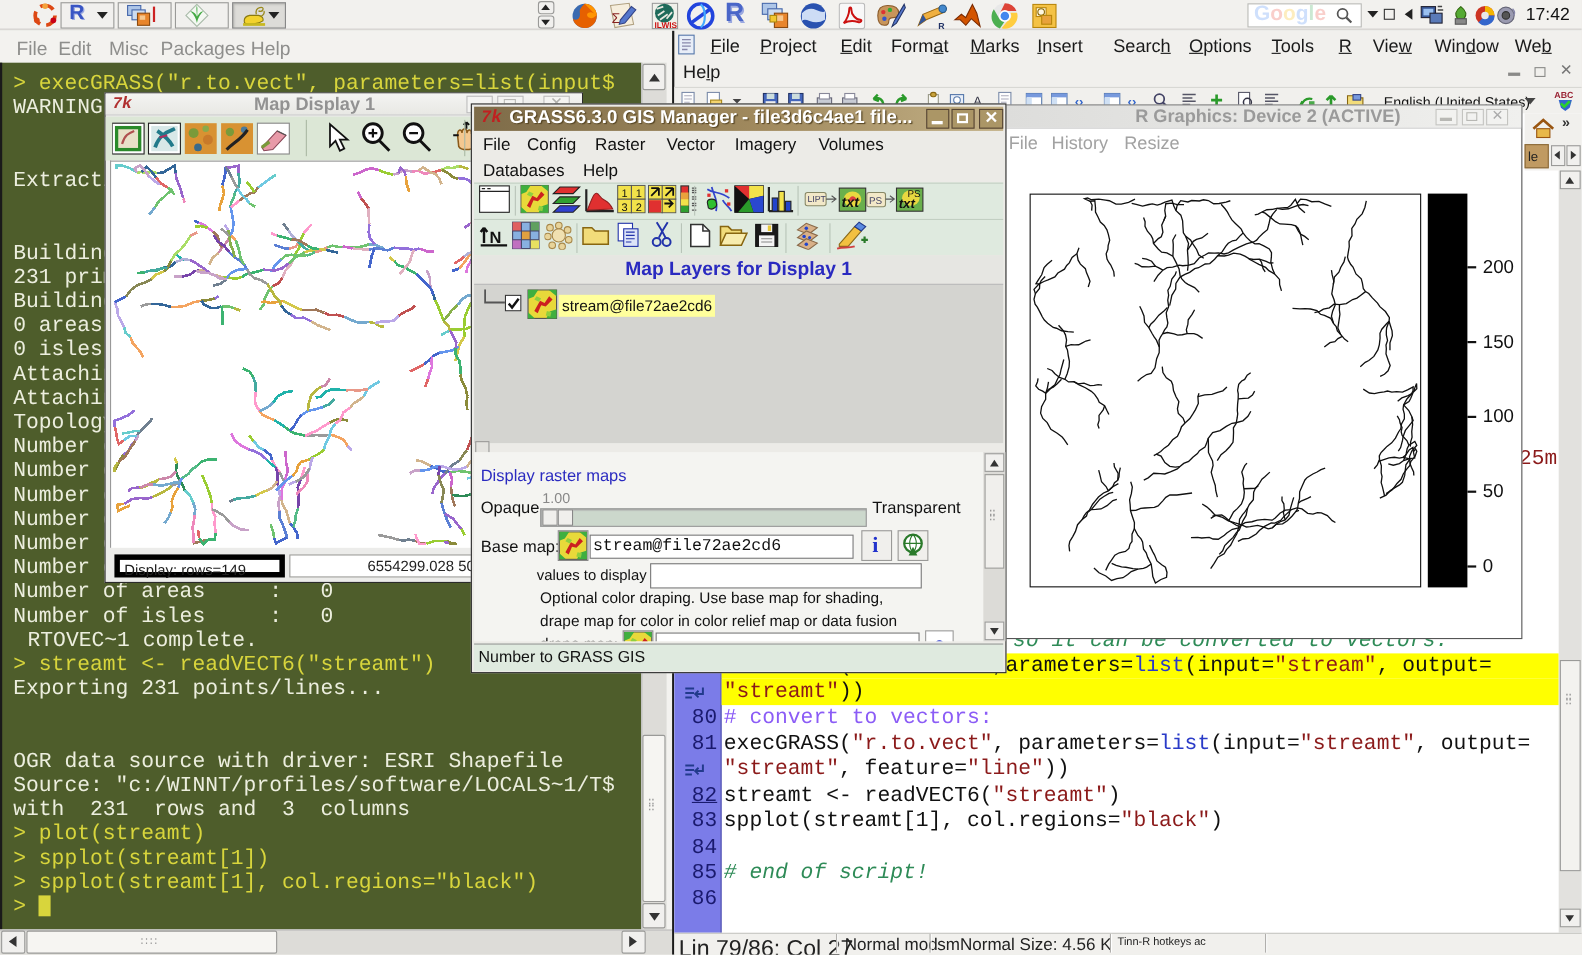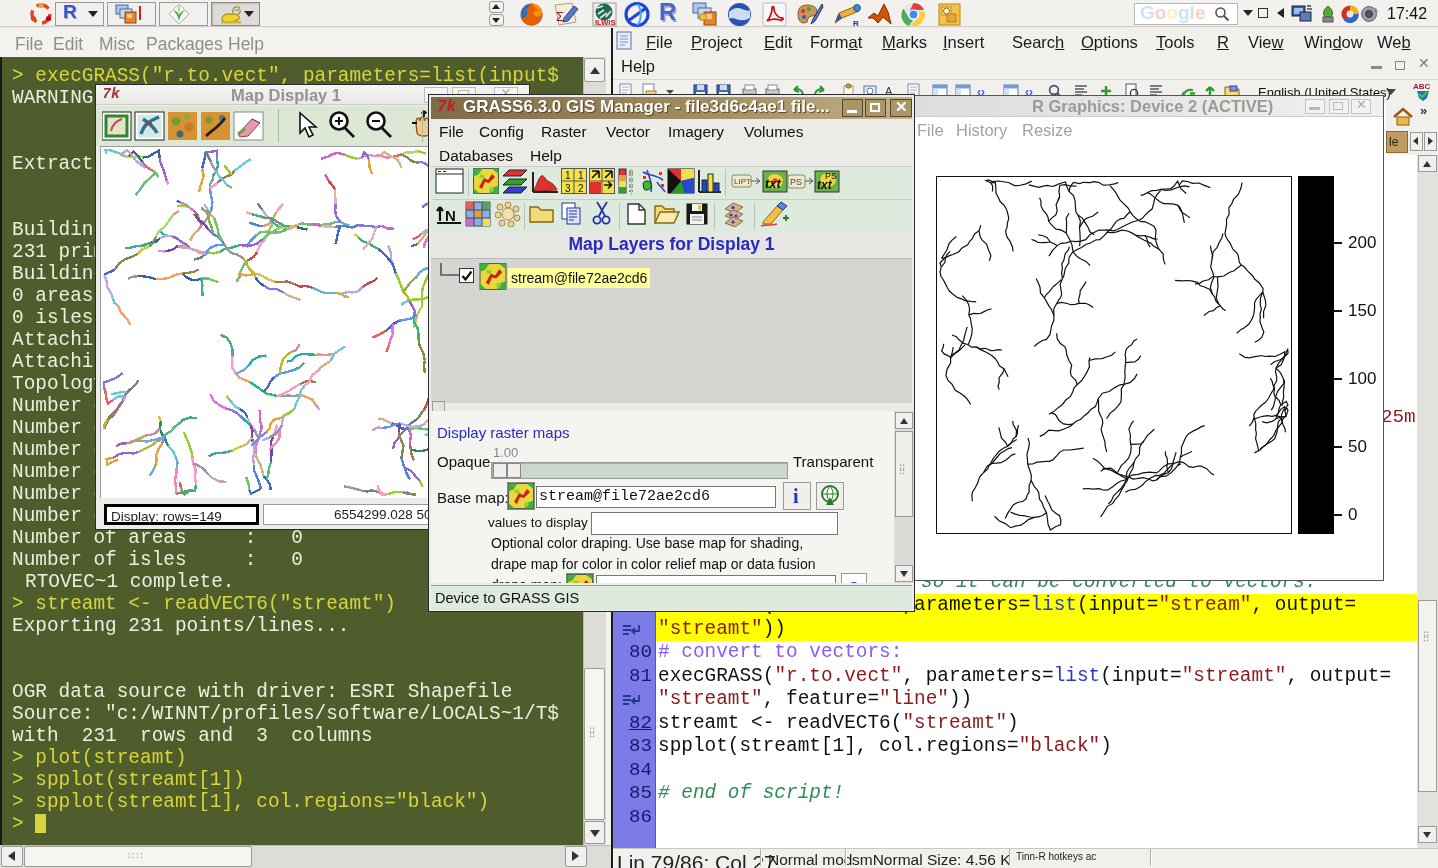--- a/index.html
+++ b/index.html
@@ -686,21 +686,21 @@
         <path stroke="#b8b840" d="M317.9 3.7L322.6 5.1L326.4 6.4"></path>
         <path stroke="#d2b48c" d="M280.5 8.0L284.9 4.9L291.3 9.0L296.3 11.1"></path>
         <path stroke="#d2b48c" d="M296.3 11.1L299.3 14.4L302.0 20.4"></path>
         <path stroke="#8b8b3a" d="M301.9 7.1L308.6 10.7L311.9 13.8L317.3 15.3"></path>
         <path stroke="#9370db" d="M317.3 15.3L321.8 14.7L326.8 16.9L332.8 22.1"></path>
         <path stroke="#a0785a" d="M332.8 22.1L336.2 28.0L338.6 32.1L340.3 37.1"></path>
         <path stroke="#9966cc" d="M262.3 10.2L264.5 5.1L267.4 8.0L269.2 12.4"></path>
         <path stroke="#e8a23c" d="M269.2 12.4L269.9 19.9L272.3 27.0"></path>
       </svg>
  </div>
- <div class="abs" style="left:8px;top:419px;width:155px;height:21px;background:#fff;border:3px solid #000000;font-size:13.5px;color:#222;padding:2px 4px;">Display: rows=149</div>
+ <div class="abs" style="left:8px;top:419px;width:155px;height:21px;background:#fff;border:5px solid #000000;font-size:13.5px;color:#222;padding:2px 4px;">Display: rows=149</div>
  <div class="abs" style="left:167px;top:419px;width:262px;height:21px;background:#fff;border:1px solid #9a9a96;font-size:13.5px;color:#222;padding:2px 0 2px 70px;overflow:hidden;white-space:nowrap;">6554299.028 5070905.054</div>
 </div>
 
 <div class="win" style="left:891px;top:95px;width:493px;height:486px;background:#fff;border:1px solid #555;z-index:4;">
  <div class="abs" style="left:0;top:0;width:491px;height:21px;background:linear-gradient(90deg,#dcdcda,#f0f0ee);border-bottom:1px solid #ccc;"></div>
  <svg class="abs" style="left:5px;top:2px;" width="16" height="16" viewBox="0 0 16 16">
       <text x="1" y="13" font-size="14" font-weight="bold" fill="#3955c4">R</text>
       <path d="M2 13 L13 2" stroke="#99a" stroke-width="1.4"></path>
     </svg>
  <div class="abs" style="left:140px;top:1px;font-size:16.5px;font-weight:bold;color:#9a9a9a;">R Graphics: Device 2 (ACTIVE)</div>
@@ -1078,21 +1078,21 @@
       </div>
  </div>
  <div class="abs" style="left:465px;top:316px;width:20px;height:172px;background:#dcdbd7;"></div>
  <div class="cbtn" style="left:466px;top:317px;width:18px;height:17px;"></div>
  <div class="abs" style="left:471px;top:323px;width:0;height:0;border-left:4.5px solid transparent;border-right:4.5px solid transparent;border-bottom:6px solid #333;"></div>
  <div class="cbtn" style="left:466px;top:470px;width:18px;height:17px;"></div>
  <div class="abs" style="left:471px;top:476px;width:0;height:0;border-left:4.5px solid transparent;border-right:4.5px solid transparent;border-top:6px solid #333;"></div>
  <div class="cbtn" style="left:466px;top:336px;width:18px;height:86px;background:#f0efec;"></div>
  <div class="abs mono" style="left:470px;top:370px;font-size:10px;color:#999;line-height:5px;">∷<br>∷</div>
  <div class="abs" style="left:2px;top:490px;width:481px;height:25px;background:#dfeadf;border-top:1px solid #999;"></div>
- <div class="abs" style="left:6px;top:495px;font-size:14.5px;color:#111;">Device to GRASS GIS</div>
+ <div class="abs" style="left:6px;top:495px;font-size:14.5px;color:#111;">Number to GRASS GIS</div>
 </div>
 
 <div class="abs" style="left:0;top:0;width:1438px;height:27px;background:#f2f1ee;border-bottom:1px solid #cfcecb;z-index:8;"></div>
 <div class="abs" style="z-index:9;left:0;top:0;width:1438px;height:28px;">
 <svg class="abs" style="left:30px;top:3px;" width="22" height="22" viewBox="0 0 22 22">
  <circle cx="11" cy="11" r="9" fill="none" stroke="#dd4814" stroke-width="3.4" stroke-dasharray="13 5.8"></circle>
  <circle cx="11" cy="2.5" r="2.6" fill="#f4a23c"></circle>
       <circle cx="3.5" cy="15.5" r="2.6" fill="#dd4814"></circle>
       <circle cx="18.5" cy="15.5" r="2.6" fill="#c90016"></circle>
 </svg>

